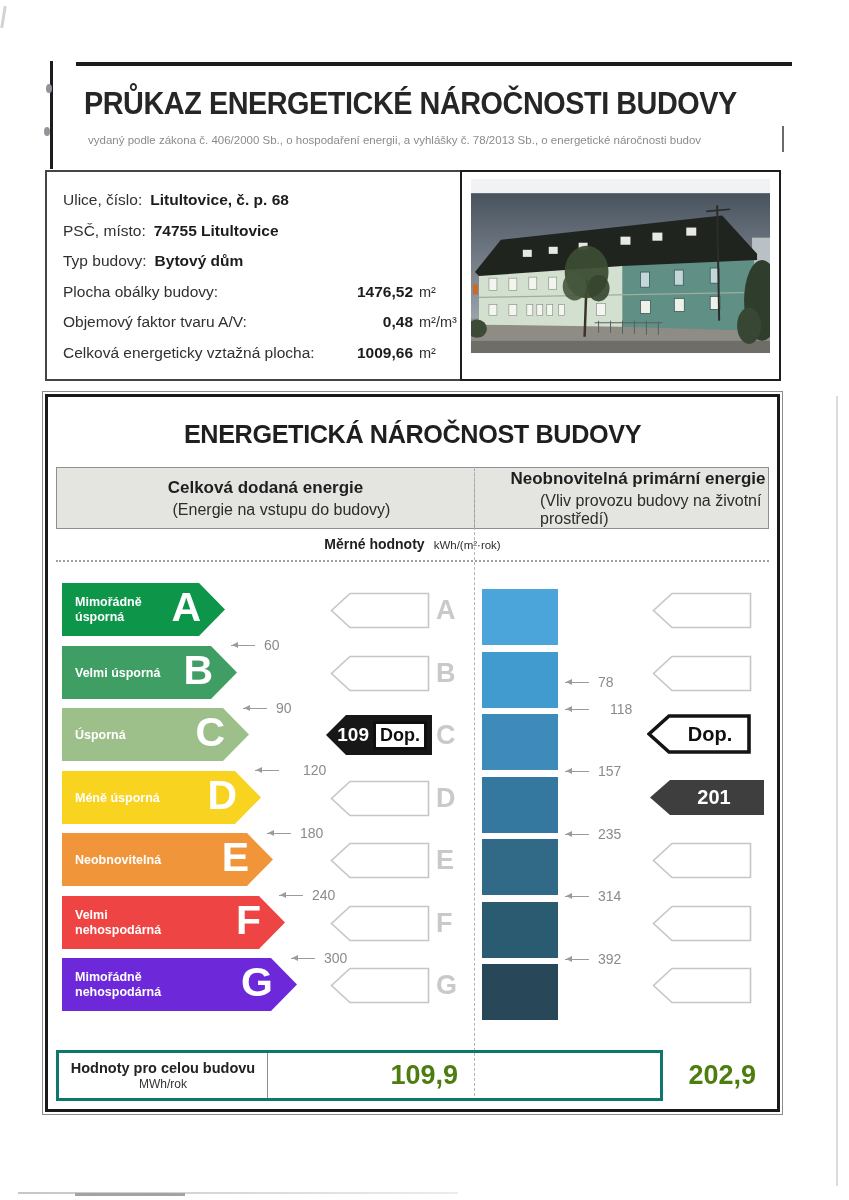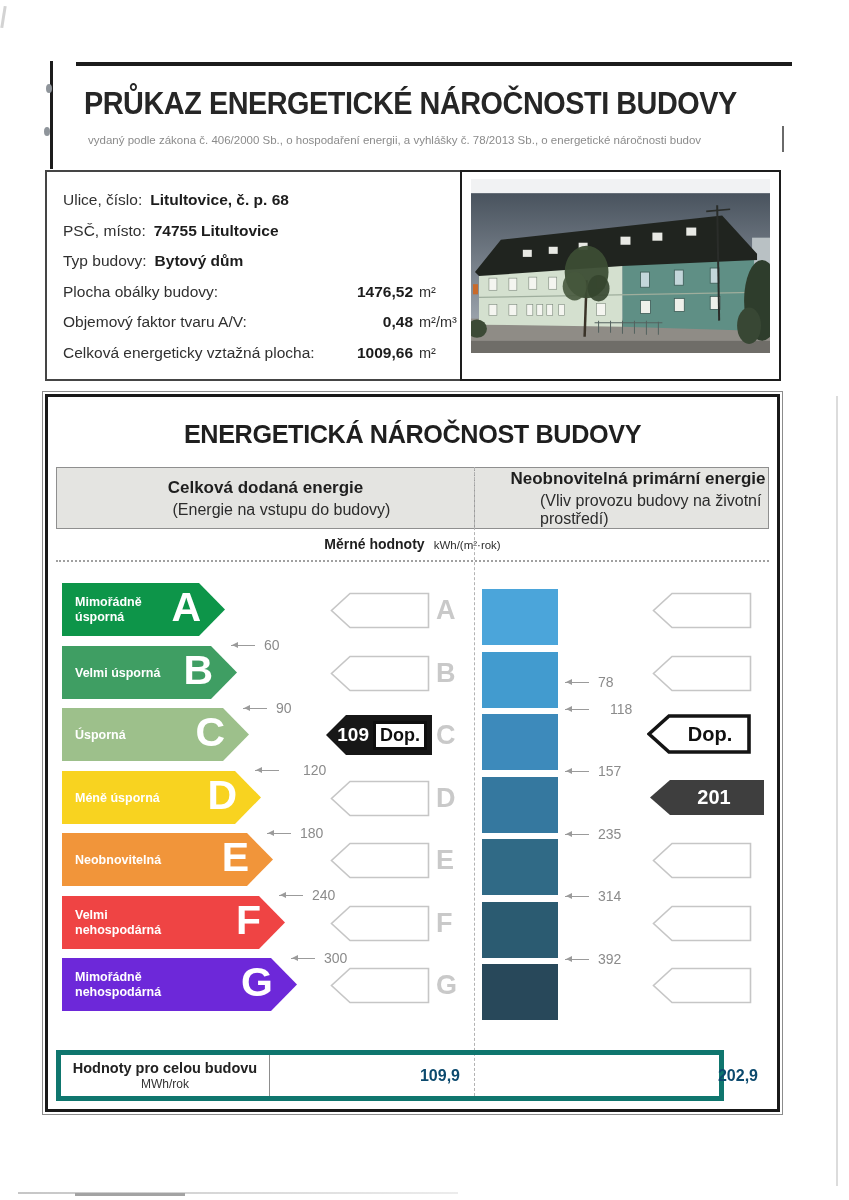--- a/index.html
+++ b/index.html
@@ -52,25 +52,25 @@
   .ind-outline{position:absolute;}
   .val-arrow{position:absolute;clip-path:polygon(20px 0,100% 0,100% 100%,20px 100%,0 50%);background:#171717;display:flex;align-items:center;justify-content:flex-end;padding:0 5px 0 24px;box-sizing:border-box;gap:4px;}
   .val-arrow .val{color:#fff;font-weight:700;font-size:19px;}
   .dop-chip{background:#fff;border:3px solid #0f0f0f;color:#0e0e0e;font-weight:800;font-size:18px;line-height:23px;padding:0 4px;}
   .dop-arrow{position:absolute;}
   .dop-arrow .dop-text{position:absolute;left:26px;right:4px;top:0;bottom:0;display:flex;align-items:center;justify-content:center;font-size:20px;font-weight:800;color:#101010;}
   .solid-arrow{position:absolute;clip-path:polygon(20px 0,100% 0,100% 100%,20px 100%,0 50%);background:#3e3e3e;display:flex;align-items:center;justify-content:center;padding-left:14px;color:#fff;font-weight:700;font-size:20px;}
   .sq{position:absolute;width:76px;height:56px;}
 
   
-  .totals{position:absolute;left:8px;top:653px;width:668px;height:51px;border:5px solid #0f766e;box-sizing:border-box;}
+  .totals{position:absolute;left:8px;top:653px;width:607px;height:51px;border:3px solid #0f766e;box-sizing:border-box;}
   .totals-label-cell{position:absolute;left:0;top:0;width:209px;height:100%;border-right:1px solid #8d8d8d;box-sizing:border-box;display:flex;flex-direction:column;align-items:center;justify-content:center;}
   .totals-label{font-size:14.5px;font-weight:700;color:#222;}
   .totals-unit{font-size:12px;color:#333;margin-top:1px;text-align:center;}
-  .tv{position:absolute;top:0;height:100%;display:flex;align-items:center;justify-content:flex-end;font-size:16px;font-weight:700;color:#0c4a6e;}
+  .tv{position:absolute;top:0;height:100%;display:flex;align-items:center;justify-content:flex-end;font-size:27px;font-weight:700;color:#4d7c0f;}
   .tv1{left:209px;width:190px;padding-right:20px;}
   .tv2{left:419px;width:278px;padding-right:16px;}
 
   
   .page-edge{left:836px;top:396px;width:2px;height:790px;background:#dcdcdc;}
   .corner-mark{left:2px;top:6px;width:3px;height:22px;background:#d3d3d3;transform:rotate(9deg);}
   .artifact-line{left:18px;top:1192px;width:440px;height:2px;background:linear-gradient(90deg,#c6c6c6,#ececec);}
   .artifact-dark{left:75px;top:1193px;width:110px;height:3px;background:#a3a3a3;}
 </style>
 </head>

